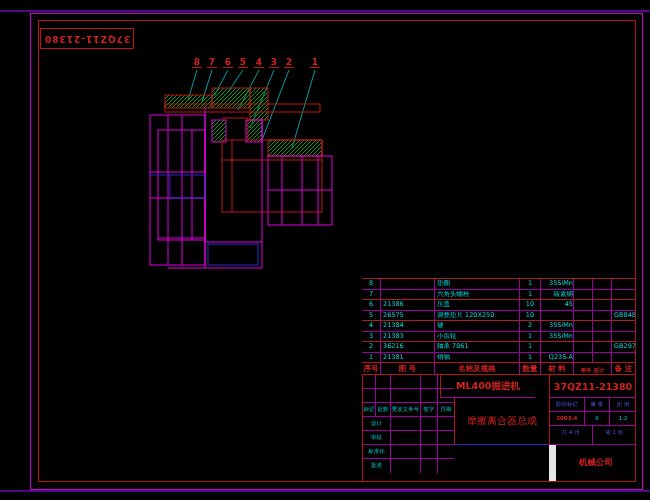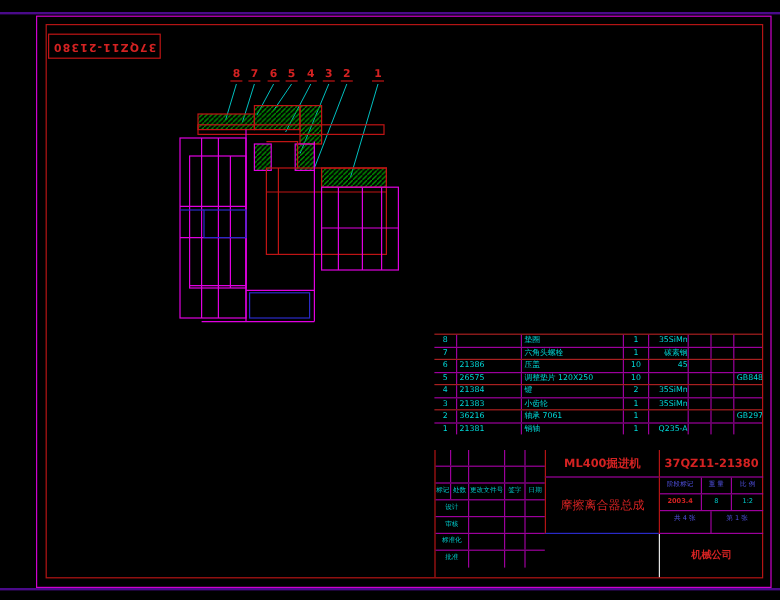--- a/index.html
+++ b/index.html
@@ -39,42 +39,42 @@
                    text-align:center;line-height:12px;overflow:hidden;white-space:nowrap;}
   #bom-header .c-w{width:38px;font-size:5.5px;line-height:6px;padding-top:1px;}
   
   #tblock{left:362px;top:375px;width:273px;height:106px;border-left:1px solid #b41414;box-sizing:border-box;}
   #rev{left:0;top:0;width:91px;height:106px;font-size:5.5px;color:#00c8c8;}
   .rev-row{display:flex;height:14px;border-bottom:1px solid #9c009c;box-sizing:border-box;}
   .rev-row span{display:block;box-sizing:border-box;border-right:1px solid #9c009c;overflow:hidden;
                 white-space:nowrap;text-align:center;line-height:13px;}
   .rv1{width:13px;}.rv2{width:15px;}.rv3{width:30px;}.rv4{width:17px;}.rv5{width:16px;border-right:none!important;}
   .rvlab{width:28px;}.rvsp{width:30px;}
-  #mid-top{left:91px;top:0;width:95px;height:23px;border-left:1px solid #b41414;box-sizing:border-box;
+  #mid-top{left:77px;top:0;width:95px;height:23px;border-left:1px solid #b41414;box-sizing:border-box;
            display:flex;align-items:center;justify-content:center;color:#d42222;font-weight:bold;font-size:9.5px;
            border-bottom:1px solid #9c009c;}
   #mid-title{left:91px;top:23px;width:95px;height:47px;border-left:1px solid #b41414;box-sizing:border-box;
              display:flex;align-items:center;justify-content:center;color:#d42222;font-weight:normal;font-size:10px;
              border-bottom:1px solid #2a2ac8;}
   #mid-aux{left:91px;top:70px;width:95px;height:36px;border-left:1px solid #b41414;box-sizing:border-box;
            display:flex;align-items:center;color:#d42222;font-weight:bold;font-size:9px;padding-left:8px;}
   #right-top{left:186px;top:0;width:87px;height:23px;border-left:1px solid #b41414;box-sizing:border-box;
              display:flex;align-items:center;justify-content:center;color:#d42222;font-weight:bold;font-size:9.5px;
              border-bottom:1px solid #9c009c;}
   #right-grid{left:186px;top:23px;width:87px;height:47px;border-left:1px solid #b41414;box-sizing:border-box;
               border-bottom:1px solid #9c009c;}
   .rg-row{display:flex;height:14px;border-bottom:1px solid #9c009c;box-sizing:border-box;}
   .rg-row:last-child{height:19px;border-bottom:none;}
   .rg-row span{display:block;box-sizing:border-box;border-right:1px solid #9c009c;overflow:hidden;
                white-space:nowrap;text-align:center;font-size:5.5px;line-height:13px;color:#5050e0;}
   .rg-a{width:35px;}.rg-b{width:26px;}.rg-c{width:26px;border-right:none!important;}
   .rg-half{width:43px;}.rg-half2{width:44px;border-right:none!important;}
   .val{color:#00c8c8!important;}
   .red{color:#d42222!important;font-weight:bold;}
-  #right-bot{left:186px;top:70px;width:87px;height:36px;border-left:1px solid #e5e5e5;box-sizing:border-box;
+  #right-bot{left:186px;top:70px;width:87px;height:36px;border-left:7px solid #e5e5e5;box-sizing:border-box;
              display:flex;align-items:center;justify-content:center;color:#d42222;font-weight:bold;font-size:8.5px;}
 </style>
 </head>
 <body>
 
 <div id="canvas">
 
   <div class="abs" id="top-edge" style="top:10px;"></div>
   <div class="abs" id="bottom-edge" style="top:490px;"></div>
 
@@ -219,20 +219,31 @@
     <div class="bom-row">
       <span class="c-seq">1</span>
         <span class="c-fig">21381</span>
         <span class="c-name">销轴</span>
         <span class="c-qty">1</span>
         <span class="c-mat">Q235-A</span>
         <span class="c-wu"></span>
         <span class="c-wt"></span>
         <span class="c-rem"></span>
     </div>
+    <div id="bom-header">
+      <span class="c-seq">序号</span>
+        <span class="c-fig">图  号</span>
+        <span class="c-name">名称及规格</span>
+        <span class="c-qty">数量</span>
+        <span class="c-mat">材 料</span>
+        <span class="c-w">
+          <span style="border:none;display:block;">单件 总计</span>
+        </span>
+        <span class="c-rem">备 注</span>
+    </div>
   </div>
 
   <div class="abs" id="tblock">
 
     <div class="abs" id="rev">
       <div class="rev-row">
         <span class="rv1"></span>
           <span class="rv2"></span>
           <span class="rv3"></span>
           <span class="rv4"></span>

